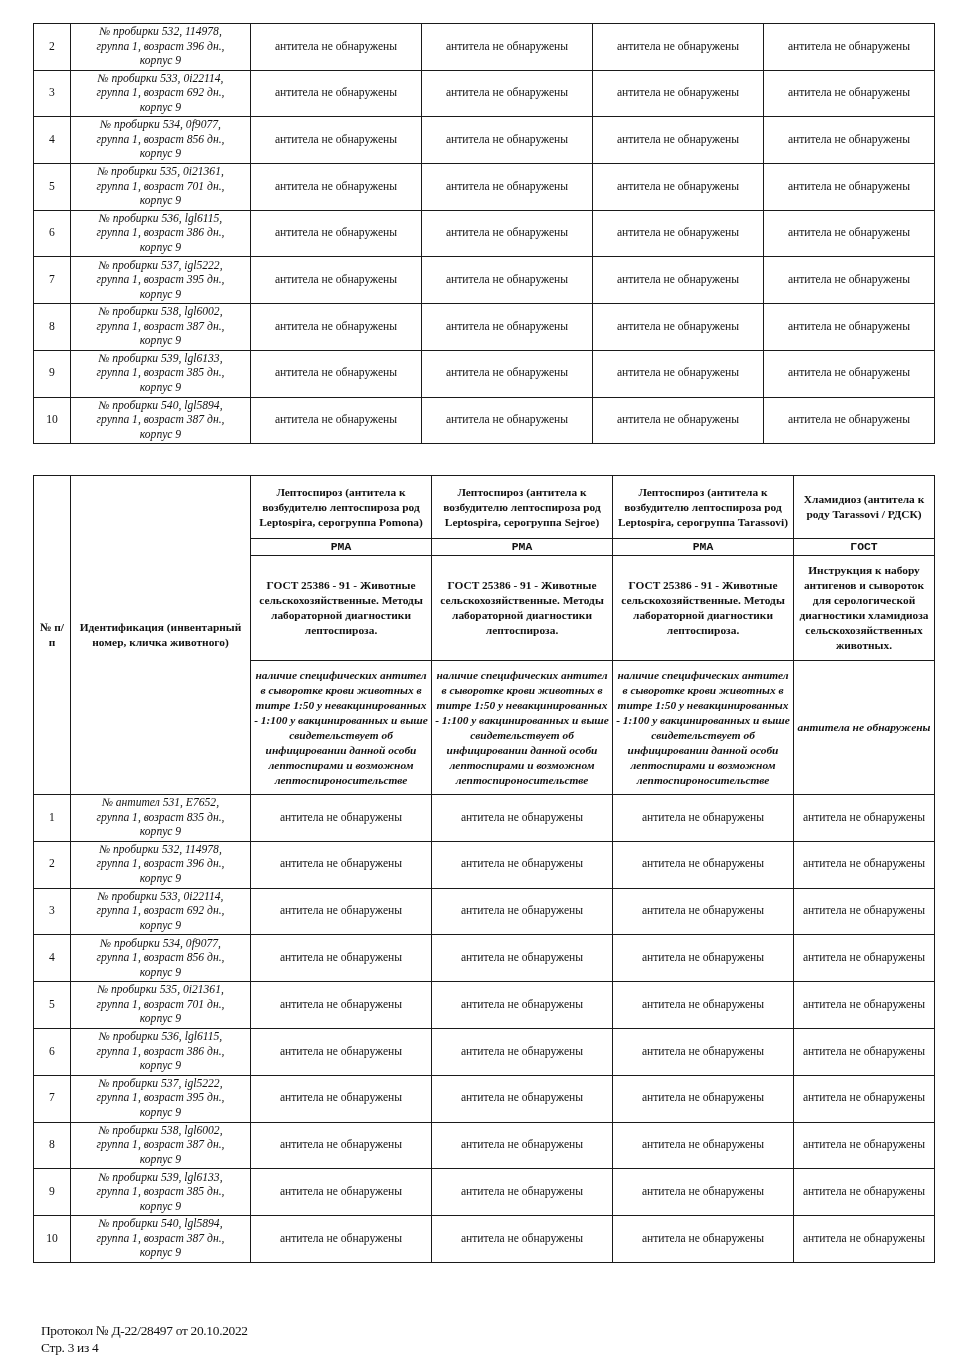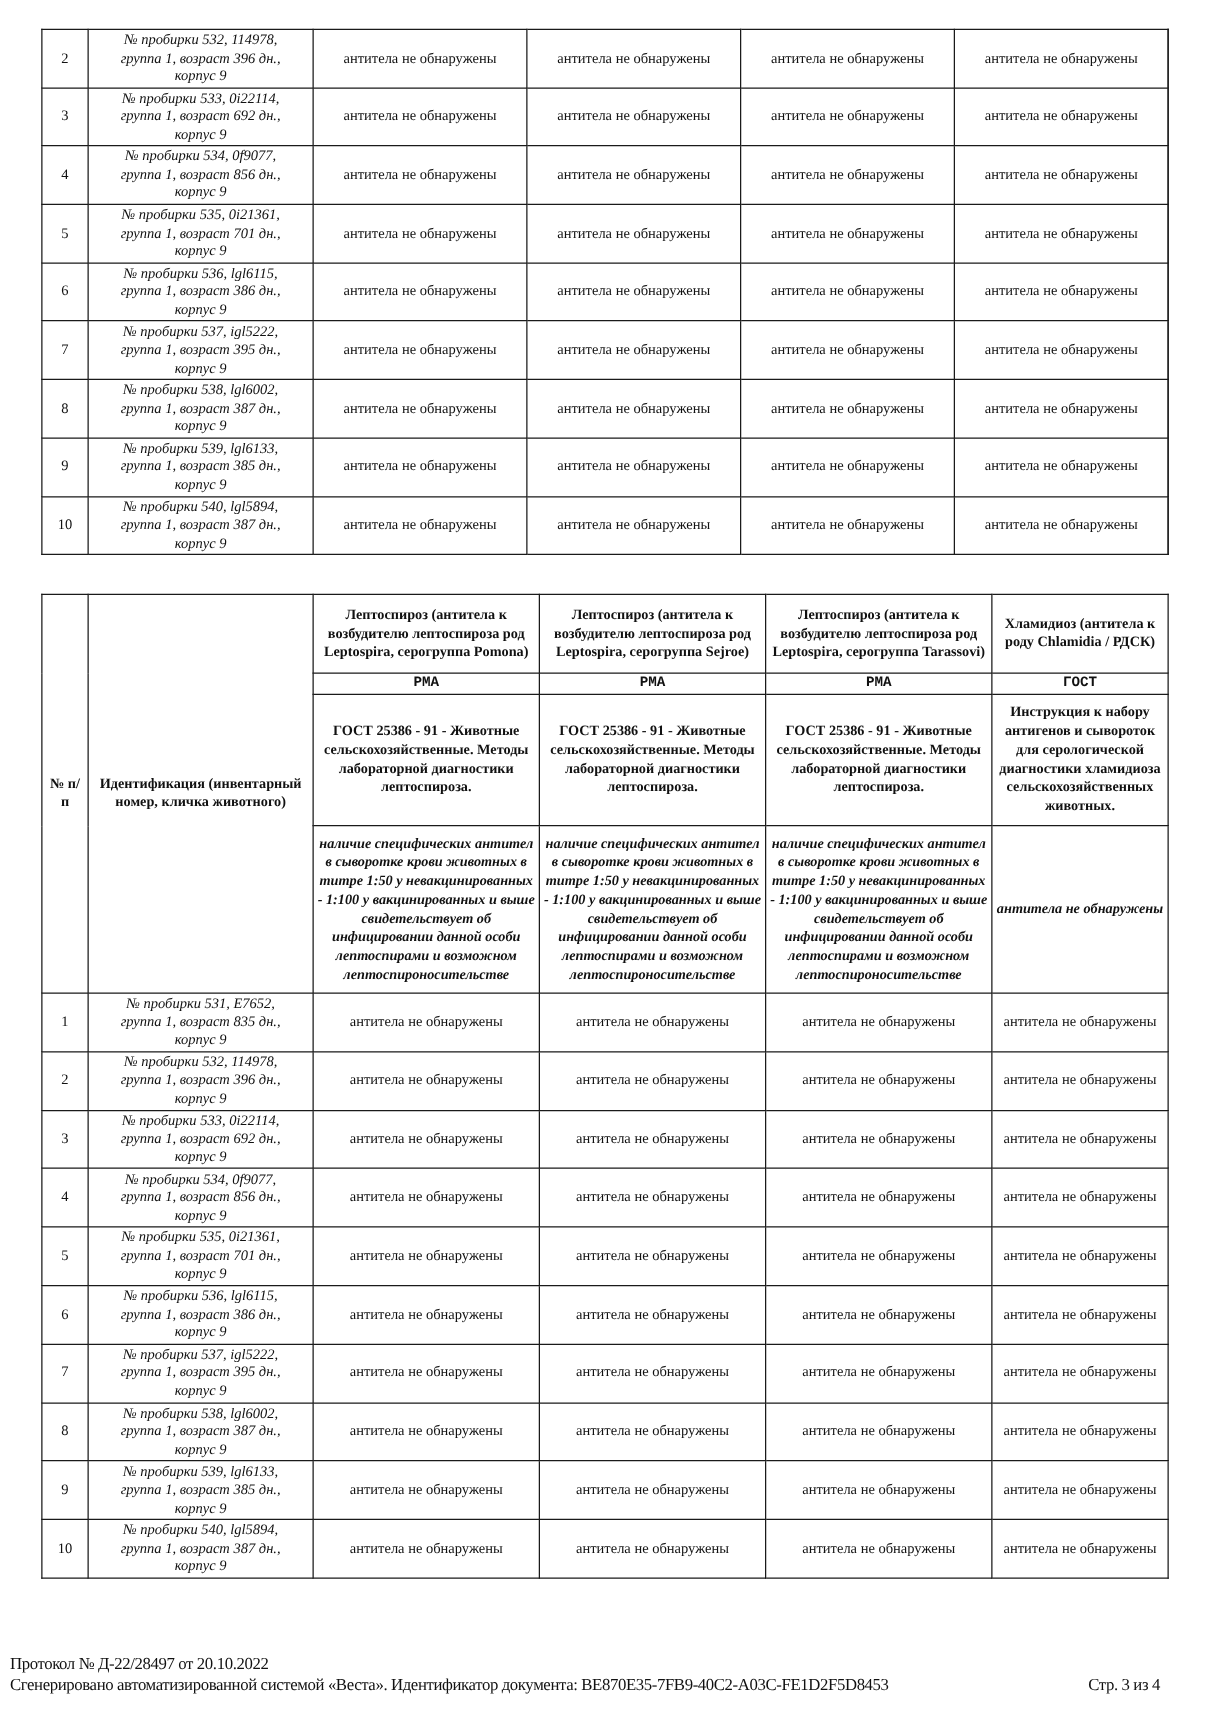--- a/index.html
+++ b/index.html
@@ -17,21 +17,21 @@
     #table-top td { height: 45.7px; }
     #table-main { top: 475px; width: 901px; }
     #table-main th { font-weight: bold; font-size: 11.4px; line-height: 15px; }
     #table-main .h-name { height: 62px; }
     #table-main .h-method { height: 16px; font-family: Liberation Mono, monospace; }
     #table-main .h-gost { height: 104px; }
     #table-main .h-crit { height: 133px; font-style: italic; }
     #table-main td { height: 45.8px; }
     .id-cell { line-height: 14.5px; font-style: italic; }
     .footer {
-      position: absolute; left: 8px; width: 920px; font-size: 13.4px;
+      position: absolute; left: 41px; width: 920px; font-size: 13.4px;
       line-height: 17px; letter-spacing: -0.3px;
     }
     .footer .line { white-space: nowrap; }
     .footer .row2 { display: flex; justify-content: space-between; }
   </style>
 </head>
 <body>
 
 <table id="table-top">
   <colgroup>
@@ -172,21 +172,21 @@
       <col style="width:181px">
       <col style="width:141px">
   </colgroup>
   <thead>
     <tr>
       <th rowspan="4">№ п/п</th>
       <th rowspan="4">Идентификация (инвентарный номер, кличка животного)</th>
       <th class="h-name">Лептоспироз (антитела к возбудителю лептоспироза род Leptospira, серогруппа Pomona)</th>
       <th class="h-name">Лептоспироз (антитела к возбудителю лептоспироза род Leptospira, серогруппа Sejroe)</th>
       <th class="h-name">Лептоспироз (антитела к возбудителю лептоспироза род Leptospira, серогруппа Tarassovi)</th>
-      <th class="h-name">Хламидиоз (антитела к роду Chlamidia / РДСК)</th>
+      <th class="h-name">Хламидиоз (антитела к роду Tarassovi / РДСК)</th>
     </tr>
     <tr>
       <th class="h-method">РМА</th>
       <th class="h-method">РМА</th>
       <th class="h-method">РМА</th>
       <th class="h-method">ГОСТ</th>
     </tr>
     <tr>
       <th class="h-gost">ГОСТ 25386 - 91 - Животные сельскохозяйственные. Методы лабораторной диагностики лептоспироза.</th>
       <th class="h-gost">ГОСТ 25386 - 91 - Животные сельскохозяйственные. Методы лабораторной диагностики лептоспироза.</th>
@@ -197,21 +197,21 @@
       <th class="h-crit">наличие специфических антител в сыворотке крови животных в титре 1:50 у невакцинированных - 1:100 у вакцинированных и выше свидетельствует об инфицировании данной особи лептоспирами и возможном лептоспироносительстве</th>
       <th class="h-crit">наличие специфических антител в сыворотке крови животных в титре 1:50 у невакцинированных - 1:100 у вакцинированных и выше свидетельствует об инфицировании данной особи лептоспирами и возможном лептоспироносительстве</th>
       <th class="h-crit">наличие специфических антител в сыворотке крови животных в титре 1:50 у невакцинированных - 1:100 у вакцинированных и выше свидетельствует об инфицировании данной особи лептоспирами и возможном лептоспироносительстве</th>
       <th class="h-crit">антитела не обнаружены</th>
     </tr>
   </thead>
   <tbody id="main-body">
       <tr>
         <td>1</td>
         <td class="id-cell">
-          <div>№ пробирки 531, E7652,</div>
+          <div>№ антител 531, E7652,</div>
           <div>группа 1, возраст 835 дн.,</div>
           <div>корпус 9</div>
         </td>
         <td>антитела не обнаружены</td>
         <td>антитела не обнаружены</td>
         <td>антитела не обнаружены</td>
         <td>антитела не обнаружены</td>
       </tr>
       <tr>
         <td>2</td>
@@ -320,16 +320,15 @@
         <td>антитела не обнаружены</td>
         <td>антитела не обнаружены</td>
         <td>антитела не обнаружены</td>
       </tr>
     </tbody>
 </table>
 
 <div class="footer" style="top:1322px;">
   <div class="line">Протокол № Д-22/28497 от 20.10.2022</div>
   <div class="row2">
-    <span class="line">Сгенерировано автоматизированной системой «Веста». Идентификатор документа: BE870E35-7FB9-40C2-A03C-FE1D2F5D8453</span>
     <span class="line">Стр. 3 из 4</span>
   </div>
 </div>
 
 </body></html>

